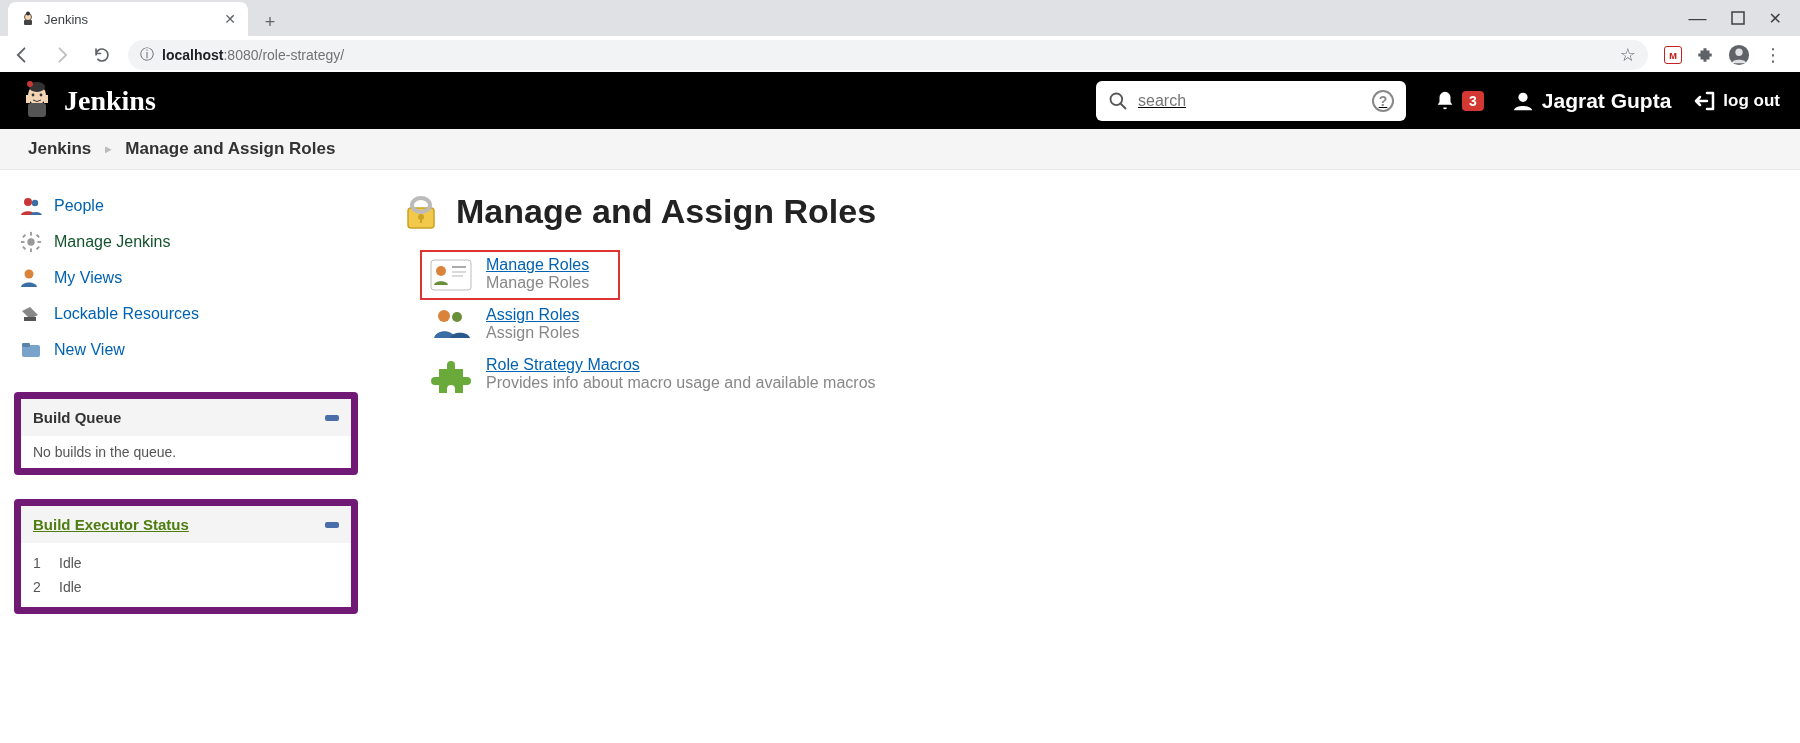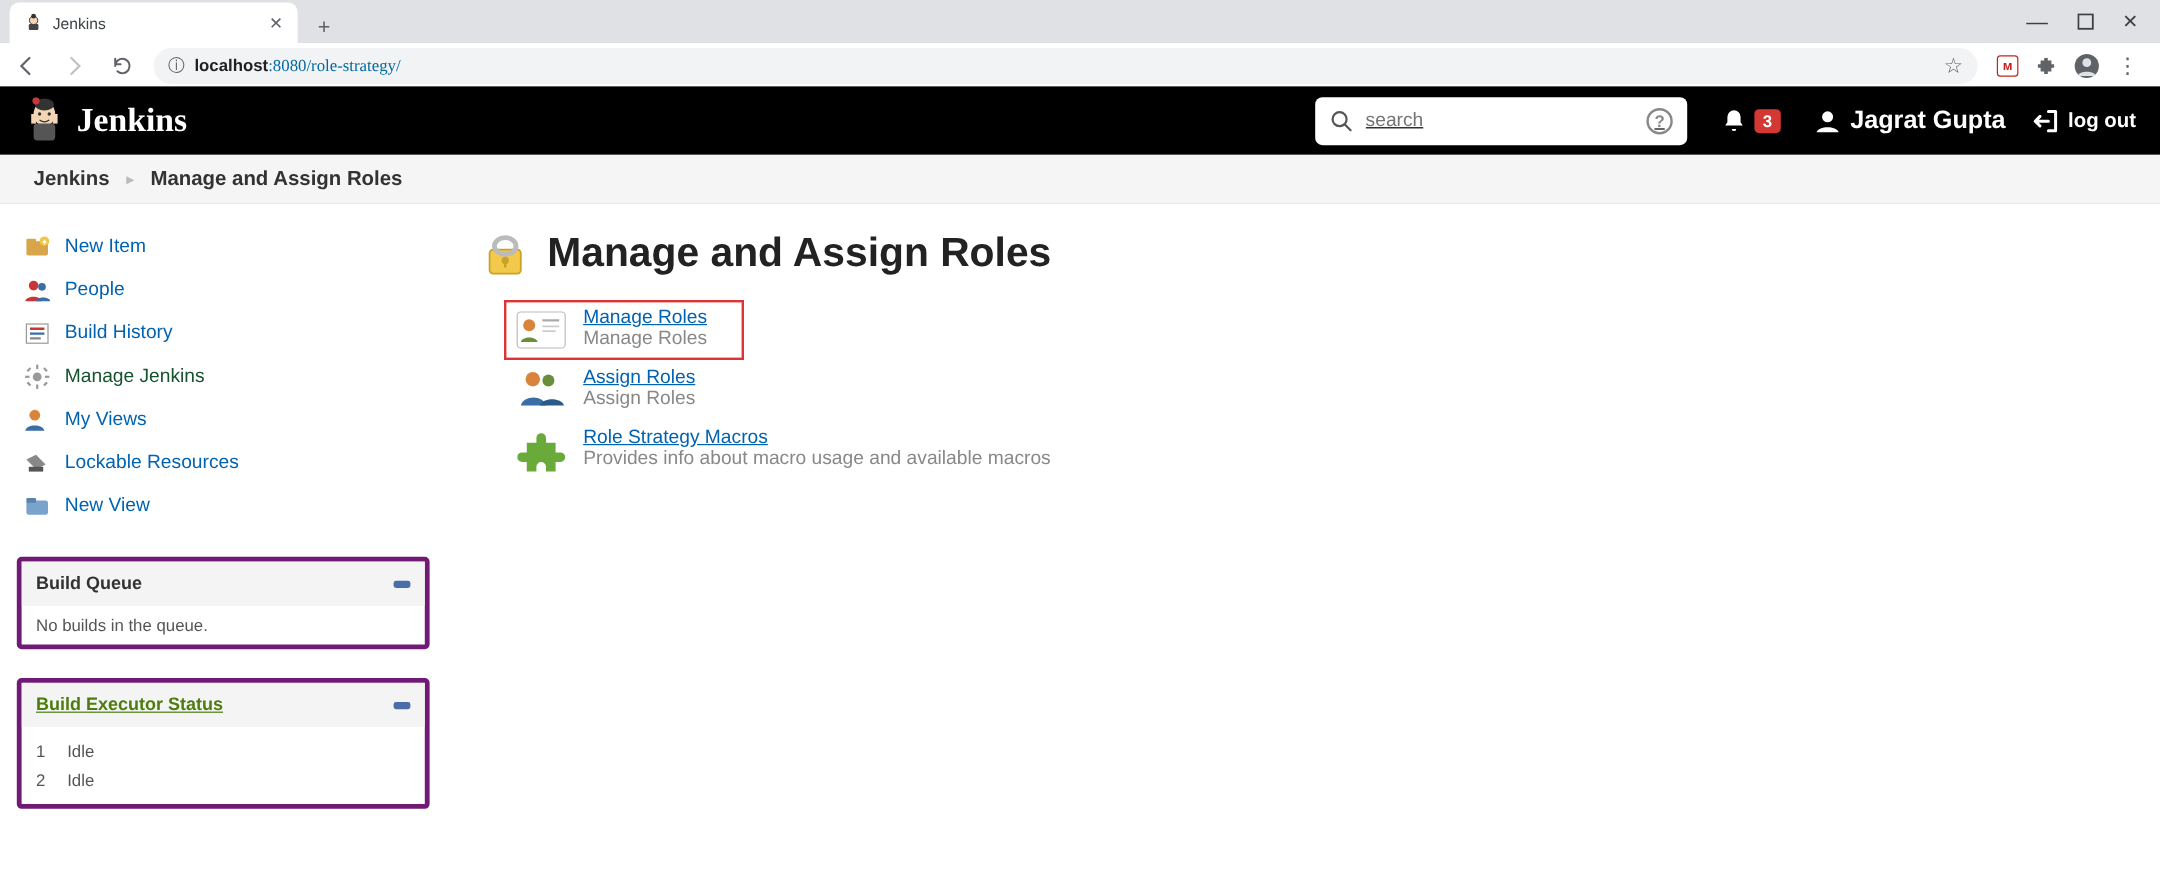--- a/index.html
+++ b/index.html
@@ -15,21 +15,21 @@
   .new-tab { width: 28px; height: 28px; display: flex; align-items: center; justify-content: center; color: #5f6368; font-size: 18px; margin-left: 8px; cursor:pointer; }
   .window-controls { position: absolute; top: 0; right: 0; height: 36px; display: flex; align-items: center; gap: 24px; padding: 0 18px; color: #3c4043; }
   .window-controls span { font-size: 14px; cursor:pointer; }
 
   .addr-row { display: flex; align-items: center; height: 36px; background: #fff; padding: 0 8px; gap: 12px; border-top: 1px solid #fff; }
   .nav-btn { width: 28px; height: 28px; display: flex; align-items: center; justify-content: center; color: #5f6368; font-size: 18px; border-radius: 50%; }
   .addr-bar { flex: 1; height: 30px; background: #f1f3f4; border-radius: 15px; display: flex; align-items: center; padding: 0 12px; gap: 8px; color: #5f6368; position: relative; }
   .addr-bar .info-icon { font-size: 14px; }
   .addr-bar .url { color: #202124; font-size: 14px; }
   .addr-bar .url .host { color: #202124; font-weight: bold; }
-  .addr-bar .url .path { color: #0369a1; font-family: Liberation Serif, serif; }
+  .addr-bar .url .path { color: #737373; }
   .addr-right { position: absolute; right: 12px; display:flex; align-items:center; gap:8px;}
   .chrome-icons { display: flex; align-items: center; gap: 14px; color: #5f6368; font-size: 18px; padding: 0 10px 0 4px; }
   .mcafee { width:18px; height:18px; border:1px solid #c5221f; color:#c5221f; font-size:11px; font-weight:bold; display:flex; align-items:center; justify-content:center; border-radius:3px;}
 
   
   .jenkins-header { background: #000; color: #fff; height: 57px; display: flex; align-items: center; padding: 0 20px; }
   .jenkins-logo-wrap { display: flex; align-items: center; gap: 10px; }
   .jenkins-logo { width: 34px; height: 40px; display:flex; align-items:center; justify-content:center;}
   .jenkins-title { font-family: Georgia, serif; font-size: 28px; font-weight: bold; }
   .header-spacer { flex: 1; }
@@ -48,21 +48,21 @@
   .breadcrumb-bar .sep { color: #bbb; font-size: 12px; }
 
   
   .page-body { display: flex; }
   .sidebar { width: 370px; padding: 18px 12px 0 14px; }
   .side-item { display: flex; align-items: center; gap: 12px; padding: 7px 6px; font-size: 16px; cursor: pointer; border-radius: 4px; }
   .side-item .side-icon { width: 22px; height: 22px; display:flex; align-items:center; justify-content:center; flex-shrink:0;}
   .side-item .side-label { color: #0062b1; }
   .side-item.plain .side-label { color: #14532d; }
 
-  .pane { border: 4px solid #701a75; border-radius: 4px; margin-top: 24px; overflow:hidden; }
+  .pane { border: 7px solid #701a75; border-radius: 4px; margin-top: 24px; overflow:hidden; }
   .pane-header { background: #f4f4f4; padding: 10px 12px; font-weight: bold; font-size: 15px; display: flex; align-items: center; justify-content: space-between; }
   .pane-header .collapse { width:14px; height:6px; background:#4a6ea9; border-radius:2px;}
   .pane-body { padding: 8px 12px; font-size: 14px; color: #555; }
   .exec-row { display: flex; gap: 10px; padding: 4px 0; }
   .exec-num { width: 16px; color: #555; }
   .pane-header a { color: #4d7c0f; text-decoration: underline; }
 
   .main { flex: 1; padding: 20px 30px; }
   .page-title-row { display: flex; align-items: center; gap: 14px; margin-bottom: 18px; }
   .lock-icon { width: 42px; height: 42px; display:flex; align-items:center; justify-content:center;}
@@ -208,49 +208,27 @@
   <span class="sep">▸</span>
   <span class="crumb">Manage and Assign Roles</span>
 </div>
 
 <div class="page-body">
 
   <div class="sidebar">
     <div class="side-item">
       <span class="side-icon">
           <svg width="22" height="22" viewBox="0 0 22 22">
-            <rect x="2" y="6" width="18" height="12" fill="#d9a54a" rx="2"></rect>
-            <rect x="2" y="4" width="8" height="4" fill="#d9a54a" rx="1"></rect>
-            <circle cx="17" cy="6" r="4" fill="#f5c542"></circle>
-            <text x="17" y="9" font-size="7" text-anchor="middle" fill="#fff">✦</text>
-          </svg>
-        </span>
-      <span class="side-label">New Item</span>
-    </div>
-    <div class="side-item">
-      <span class="side-icon">
-          <svg width="22" height="22" viewBox="0 0 22 22">
             <circle cx="8" cy="7" r="4" fill="#c83737"></circle>
             <circle cx="15" cy="8" r="3.2" fill="#3a6ea5"></circle>
             <path d="M1 20c1-5 13-5 14 0" fill="#c83737"></path>
             <path d="M10 20c1-4 11-4 12 0" fill="#3a6ea5"></path>
           </svg>
         </span>
       <span class="side-label">People</span>
-    </div>
-    <div class="side-item">
-      <span class="side-icon">
-          <svg width="22" height="22" viewBox="0 0 22 22">
-            <rect x="2" y="3" width="18" height="16" fill="#fff" stroke="#999"></rect>
-            <line x1="5" y1="7" x2="17" y2="7" stroke="#c83737" stroke-width="2"></line>
-            <line x1="5" y1="11" x2="17" y2="11" stroke="#3a6ea5" stroke-width="2"></line>
-            <line x1="5" y1="15" x2="14" y2="15" stroke="#888" stroke-width="2"></line>
-          </svg>
-        </span>
-      <span class="side-label">Build History</span>
     </div>
     <div class="side-item plain">
       <span class="side-icon">
           <svg width="22" height="22" viewBox="0 0 24 24">
             <circle cx="12" cy="12" r="4" fill="#999"></circle>
             <g fill="#999">
               <rect x="11" y="1" width="2" height="4"></rect>
               <rect x="11" y="19" width="2" height="4"></rect>
               <rect x="1" y="11" width="4" height="2"></rect>
               <rect x="19" y="11" width="4" height="2"></rect>

